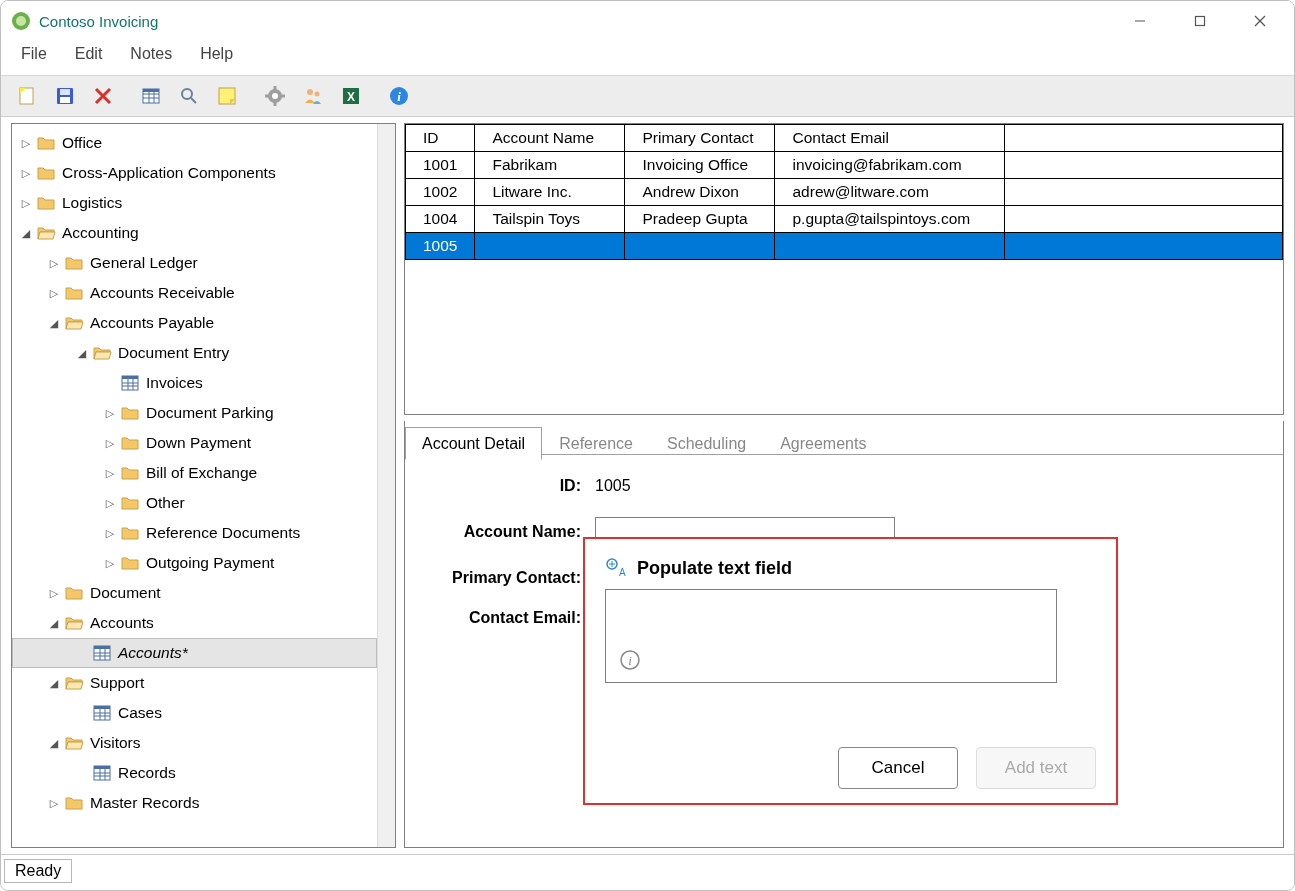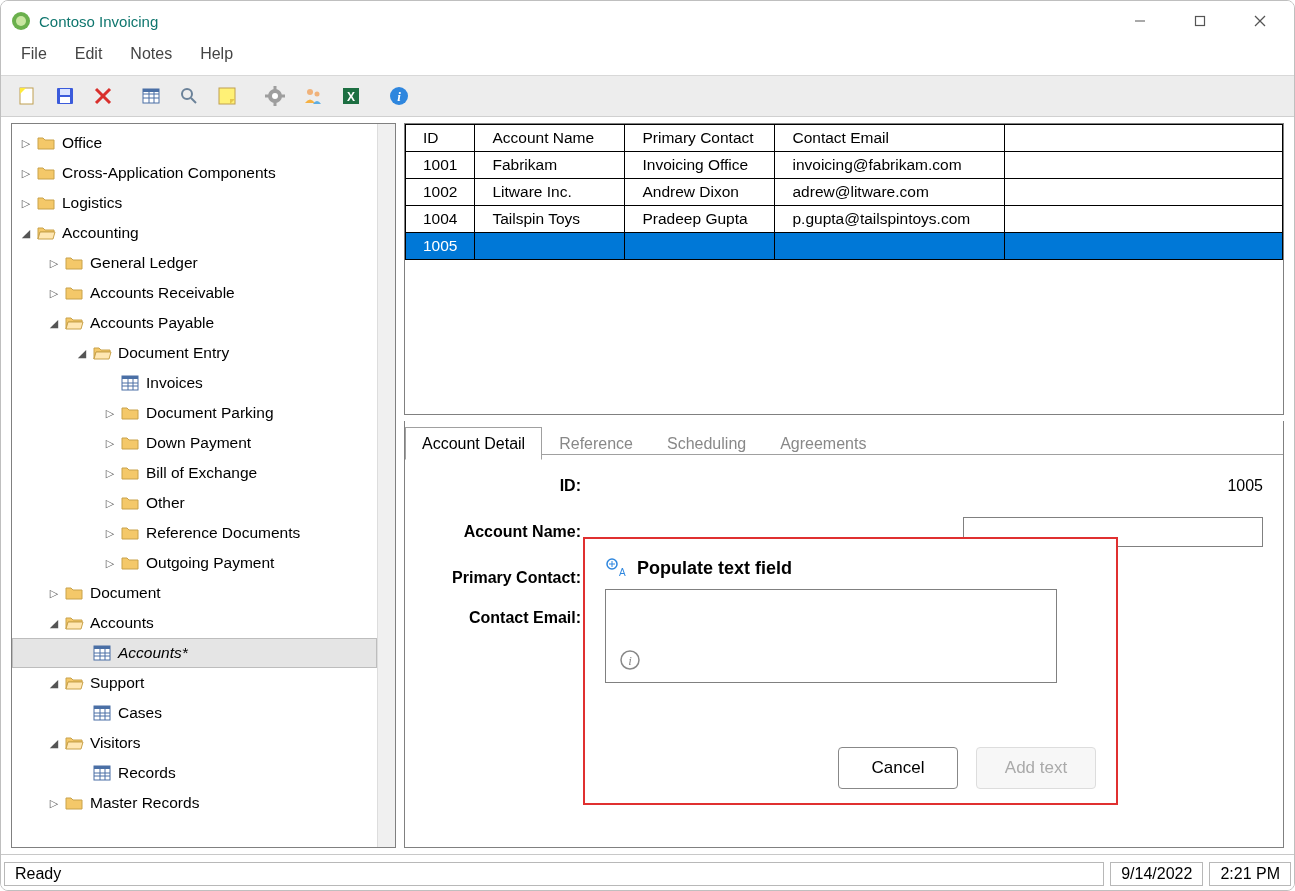--- a/index.html
+++ b/index.html
@@ -191,21 +191,20 @@
   .form {
     padding: 12px 20px;
     font-size: 16px;
     position: relative;
     flex: 1;
   }
   .form-row {
     display: flex;
     align-items: center;
     margin: 10px 0 22px 0;
-    justify-content: space-between;
   }
   .form-row label {
     width: 170px;
     text-align: right;
     font-weight: 600;
     padding-right: 14px;
   }
   .form-row .value { padding-left: 0; }
   .form-row input[type=text] {
     width: 300px; height: 30px;
@@ -248,23 +247,24 @@
     display: flex; align-items: center; justify-content: center;
   }
   .btn.disabled {
     color: #aaa; border-color: #ddd; background: #f7f7f7;
   }
   
   .statusbar {
     height: 36px;
     border-top: 1px solid #c8c8c8;
     display: flex;
-    align-items: flex-end;
+    align-items: flex-start;
     font-size: 16px;
     background: #fff;
+    flex-direction: column;
   }
   .statusbar .cell {
     border: 1px solid #b8b8b8;
     margin: 4px 3px;
     padding: 2px 10px;
     display: flex;
     align-items: center;
   }
   .statusbar .cell.flex { flex: 1; }
 </style>

